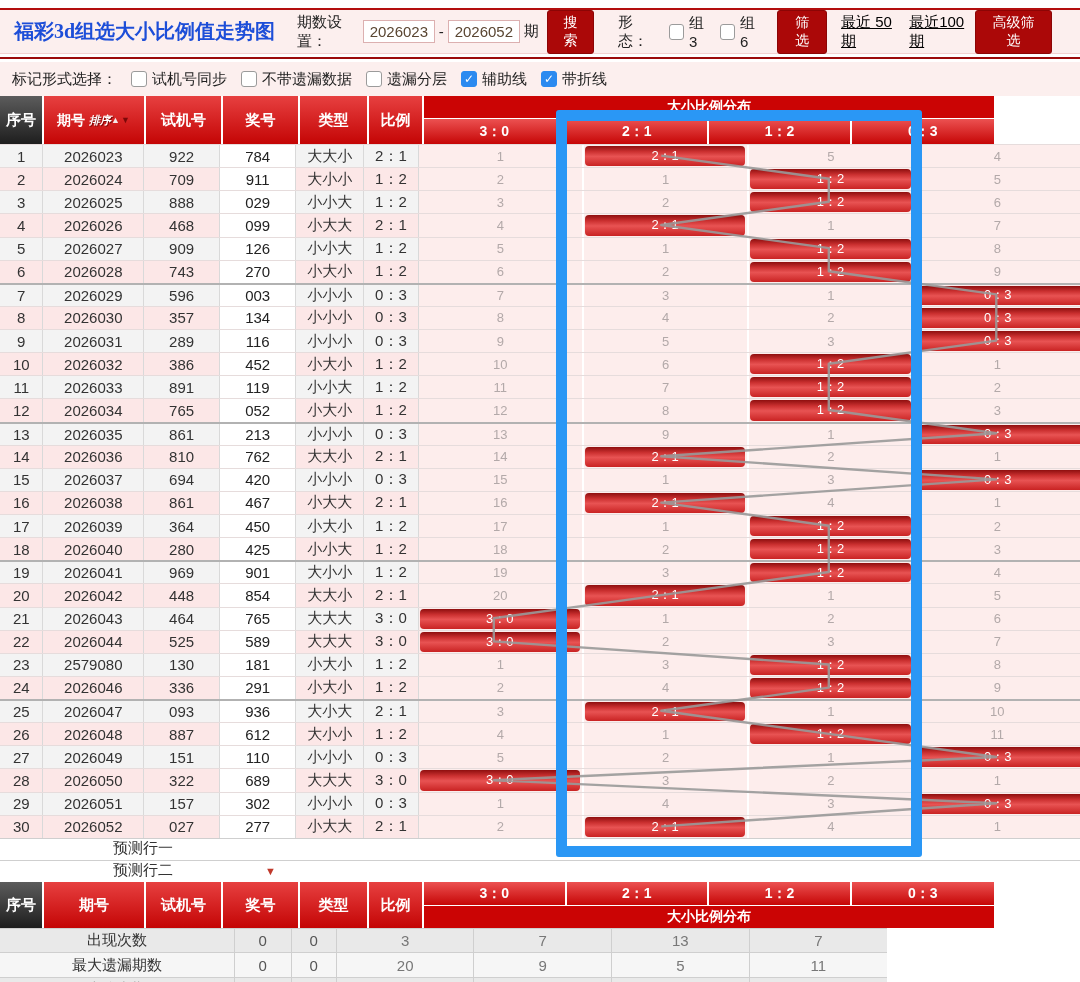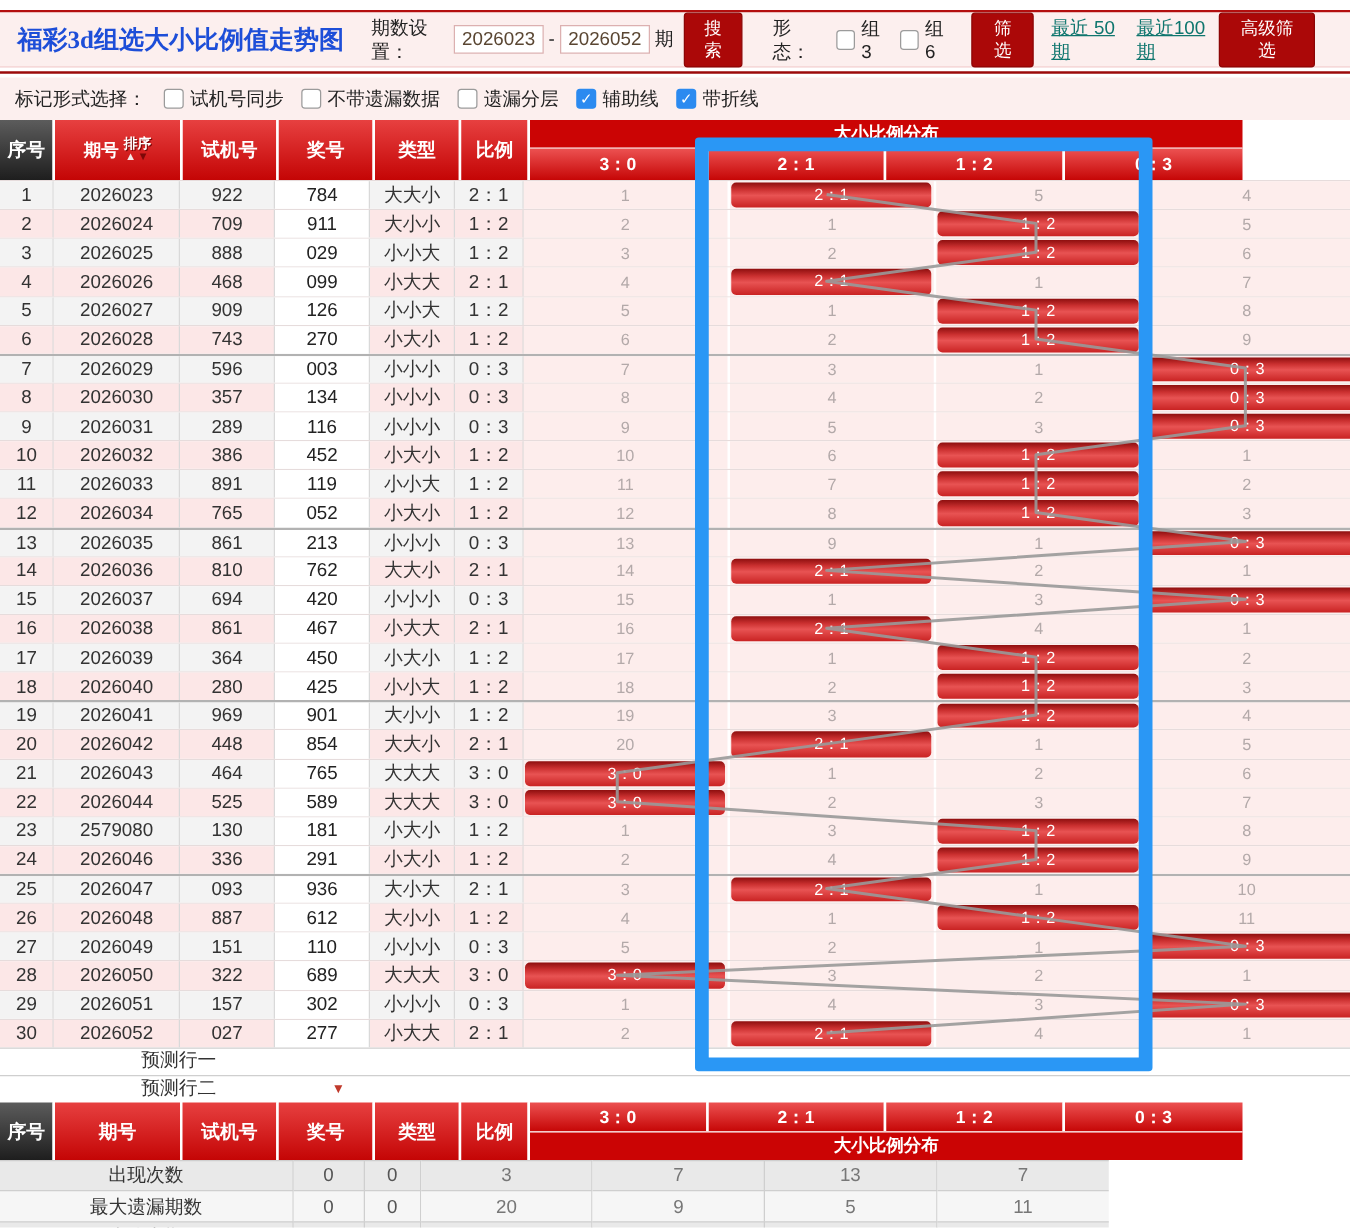--- a/index.html
+++ b/index.html
@@ -17,21 +17,21 @@
   .lbl { font-size:15px; color:#222; }
   .pinput { width:72px; height:23px; border:1px solid #dcb0b0; background:#fff;
     text-align:center; font-size:15px; color:#5a4632; margin:0 4px; }
   .redbtn { background:#ab0808; color:#fff; border:1px solid #8c0505; border-radius:3px;
     font-size:14px; padding:3px 11px; cursor:pointer; }
   .grp { display:flex; align-items:center; }
   .cb { width:16px; height:16px; border:1px solid #9b9b9b; border-radius:3px; background:#fff;
     display:inline-flex; align-items:center; justify-content:center; margin:0 5px 0 10px;
     font-size:12px; color:#fff; line-height:1; }
   .cb.on { background:#2b8af0; border-color:#2b8af0; }
-  .link { font-size:15px; color:#0f766e; text-decoration:underline; margin-left:14px; cursor:pointer; }
+  .link { font-size:15px; color:#000000; text-decoration:underline; margin-left:14px; cursor:pointer; }
   .divider2 { left:0; top:57px; width:1080px; height:2px; background:#9c0b0b; }
   .markbar { left:0; top:62px; width:1080px; height:34px; background:#fcefee;
     display:flex; align-items:center; padding-left:12px; }
   .markbar .lbl { margin-right:4px; }
 
   
   .w0{width:44px}.w1{width:102px}.w2{width:77px}.w3{width:77px}.w4{width:69px}.w5{width:55px}
   .wt{width:167.5px}
   .hc { display:flex; align-items:center; justify-content:center; color:#fff; font-size:15px;
     font-weight:bold; background:linear-gradient(180deg,#e74040 0%,#c40505 100%);
@@ -42,21 +42,21 @@
   .hright { width:570px; display:flex; flex-direction:column; }
   .banner { height:23px; background:#cb0404; color:#fff; font-weight:bold; font-size:14px;
     display:flex; align-items:center; justify-content:center; border-bottom:1px solid #fff; }
   .ratiorow { height:25px; display:flex; }
   .ratiorow .rc { width:167.5px; display:flex; align-items:center; justify-content:center;
     color:#fff; font-size:14px; font-weight:bold;
     background:linear-gradient(180deg,#ec5151 0%,#c60606 100%); border-right:2px solid #fff; }
   .ratiorow .rc:last-child { border-right:none; }
   .periodhead { position:relative; flex-direction:row; gap:4px; }
   .stacked { display:flex; flex-direction:column; line-height:1.05; font-size:14px; }
-  .sortw { display:flex; flex-direction:column; align-items:center; line-height:1; cursor:pointer; }
+  .sortw { display:flex; align-items:center; line-height:1; cursor:pointer;font-style:italic; }
   .sortw .st { font-size:11px; color:#fff; text-shadow:1px 1px 0 #7c0808; }
   .sortw .ar { font-size:9px; letter-spacing:1px; }
   .sortw .up { color:#f5e9e9; } .sortw .dn { color:#7c0808; }
 
   
   .rows { left:0; top:144px; width:1080px; z-index:1; }
   .drow { display:flex; height:23.1333px; border-top:1px solid #e6dcdc; }
   .drow.gsep { border-top:2px solid #b2b2b2; }
   .drow .c { display:flex; align-items:center; justify-content:center; font-size:15px;
     color:#333; border-right:1px solid #d9d9d9; }

